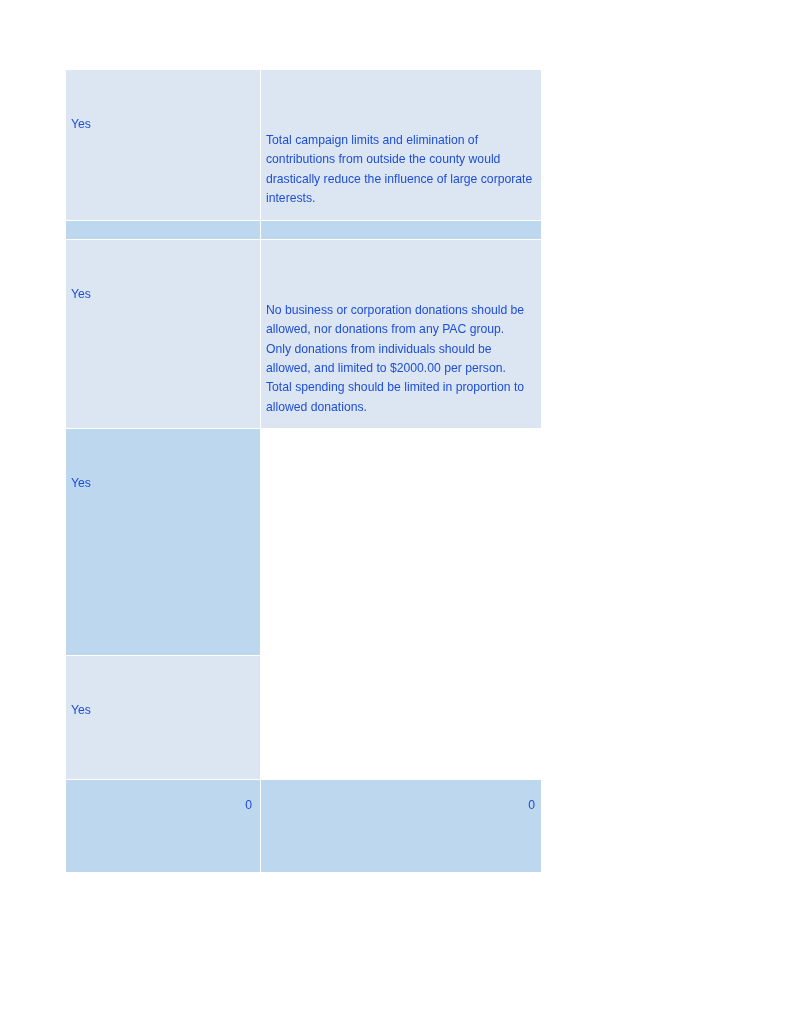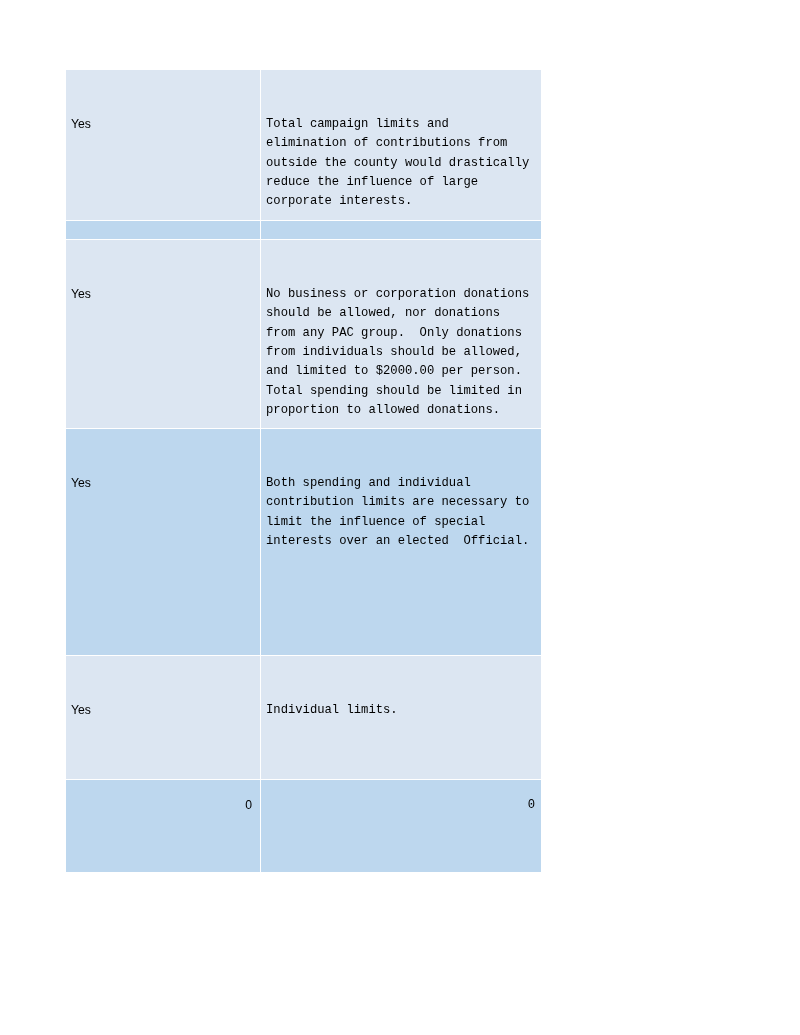--- a/index.html
+++ b/index.html
@@ -33,33 +33,32 @@
     width: 475px;
     margin-bottom: 1px;
   }
   .row:last-child {
     margin-bottom: 0;
   }
   .cell {
     box-sizing: border-box;
     font-size: 12.2px;
     line-height: 19.4px;
-    color: #000000;
+    color: #1d4ed8;
     overflow: hidden;
     white-space: pre-wrap;
   }
   .col-a {
     width: 194px;
     margin-right: 1px;
     padding: 6px 5px 4px 5px;
   }
   .col-b {
     width: 280px;
-    padding: 6px 6px 4px 5px;
-    font-family: Liberation Mono, monospace;
+    padding: 22px 6px 4px 5px;
   }
   .fill-light {
     background: #dce6f2;
   }
   .fill-dark {
     background: #bdd7ee;
   }
   .r-tall-1 { height: 150px; }
   .r-num    { height: 18px; }
   .r-tall-2 { height: 188px; }
@@ -111,31 +110,25 @@
       </div>
       <div class="cell col-b fill-light r-tall-2">
         <span class="body-text">No business or corporation donations should be allowed, nor donations from any PAC group.  Only donations from individuals should be allowed, and limited to $2000.00 per person.  Total spending should be limited in proportion to allowed donations.</span>
       </div>
     </div>
 
     <div class="row">
       <div class="cell col-a fill-dark r-tall-3">
         <span class="body-text">Yes</span>
       </div>
-      <div class="cell col-b fill-dark r-tall-3">
-        <span class="body-text">Both spending and individual contribution limits are necessary to limit the influence of special interests over an elected  Official.</span>
-      </div>
     </div>
 
     <div class="row">
       <div class="cell col-a fill-light r-tall-4">
         <span class="body-text">Yes</span>
-      </div>
-      <div class="cell col-b fill-light r-tall-4">
-        <span class="body-text">Individual limits.</span>
       </div>
     </div>
 
     <div class="row">
       <div class="cell col-a fill-dark r-last num">
         <span>0</span>
       </div>
       <div class="cell col-b fill-dark r-last num">
         <span>0</span>
       </div>

